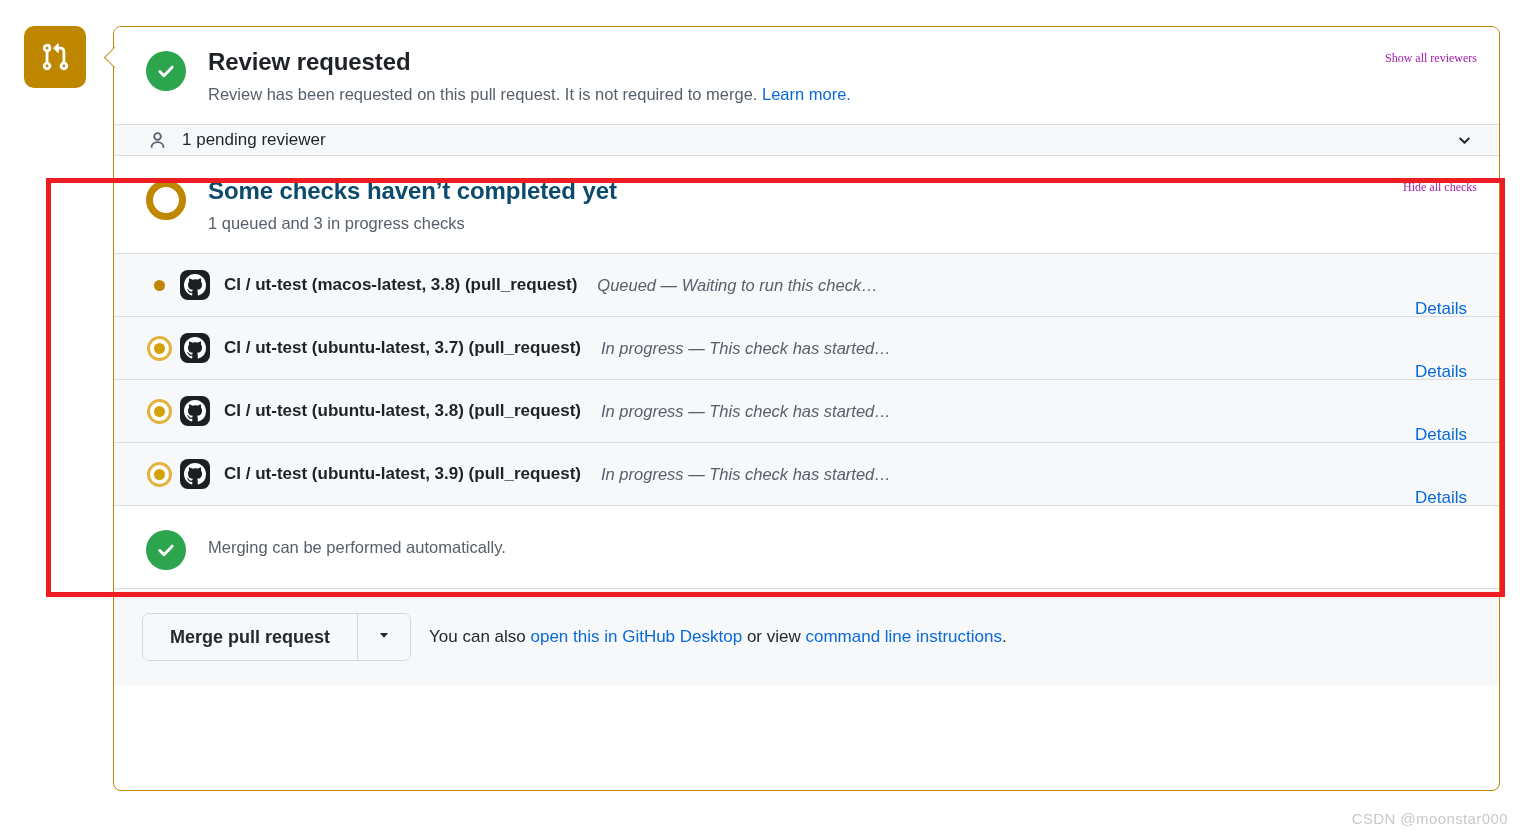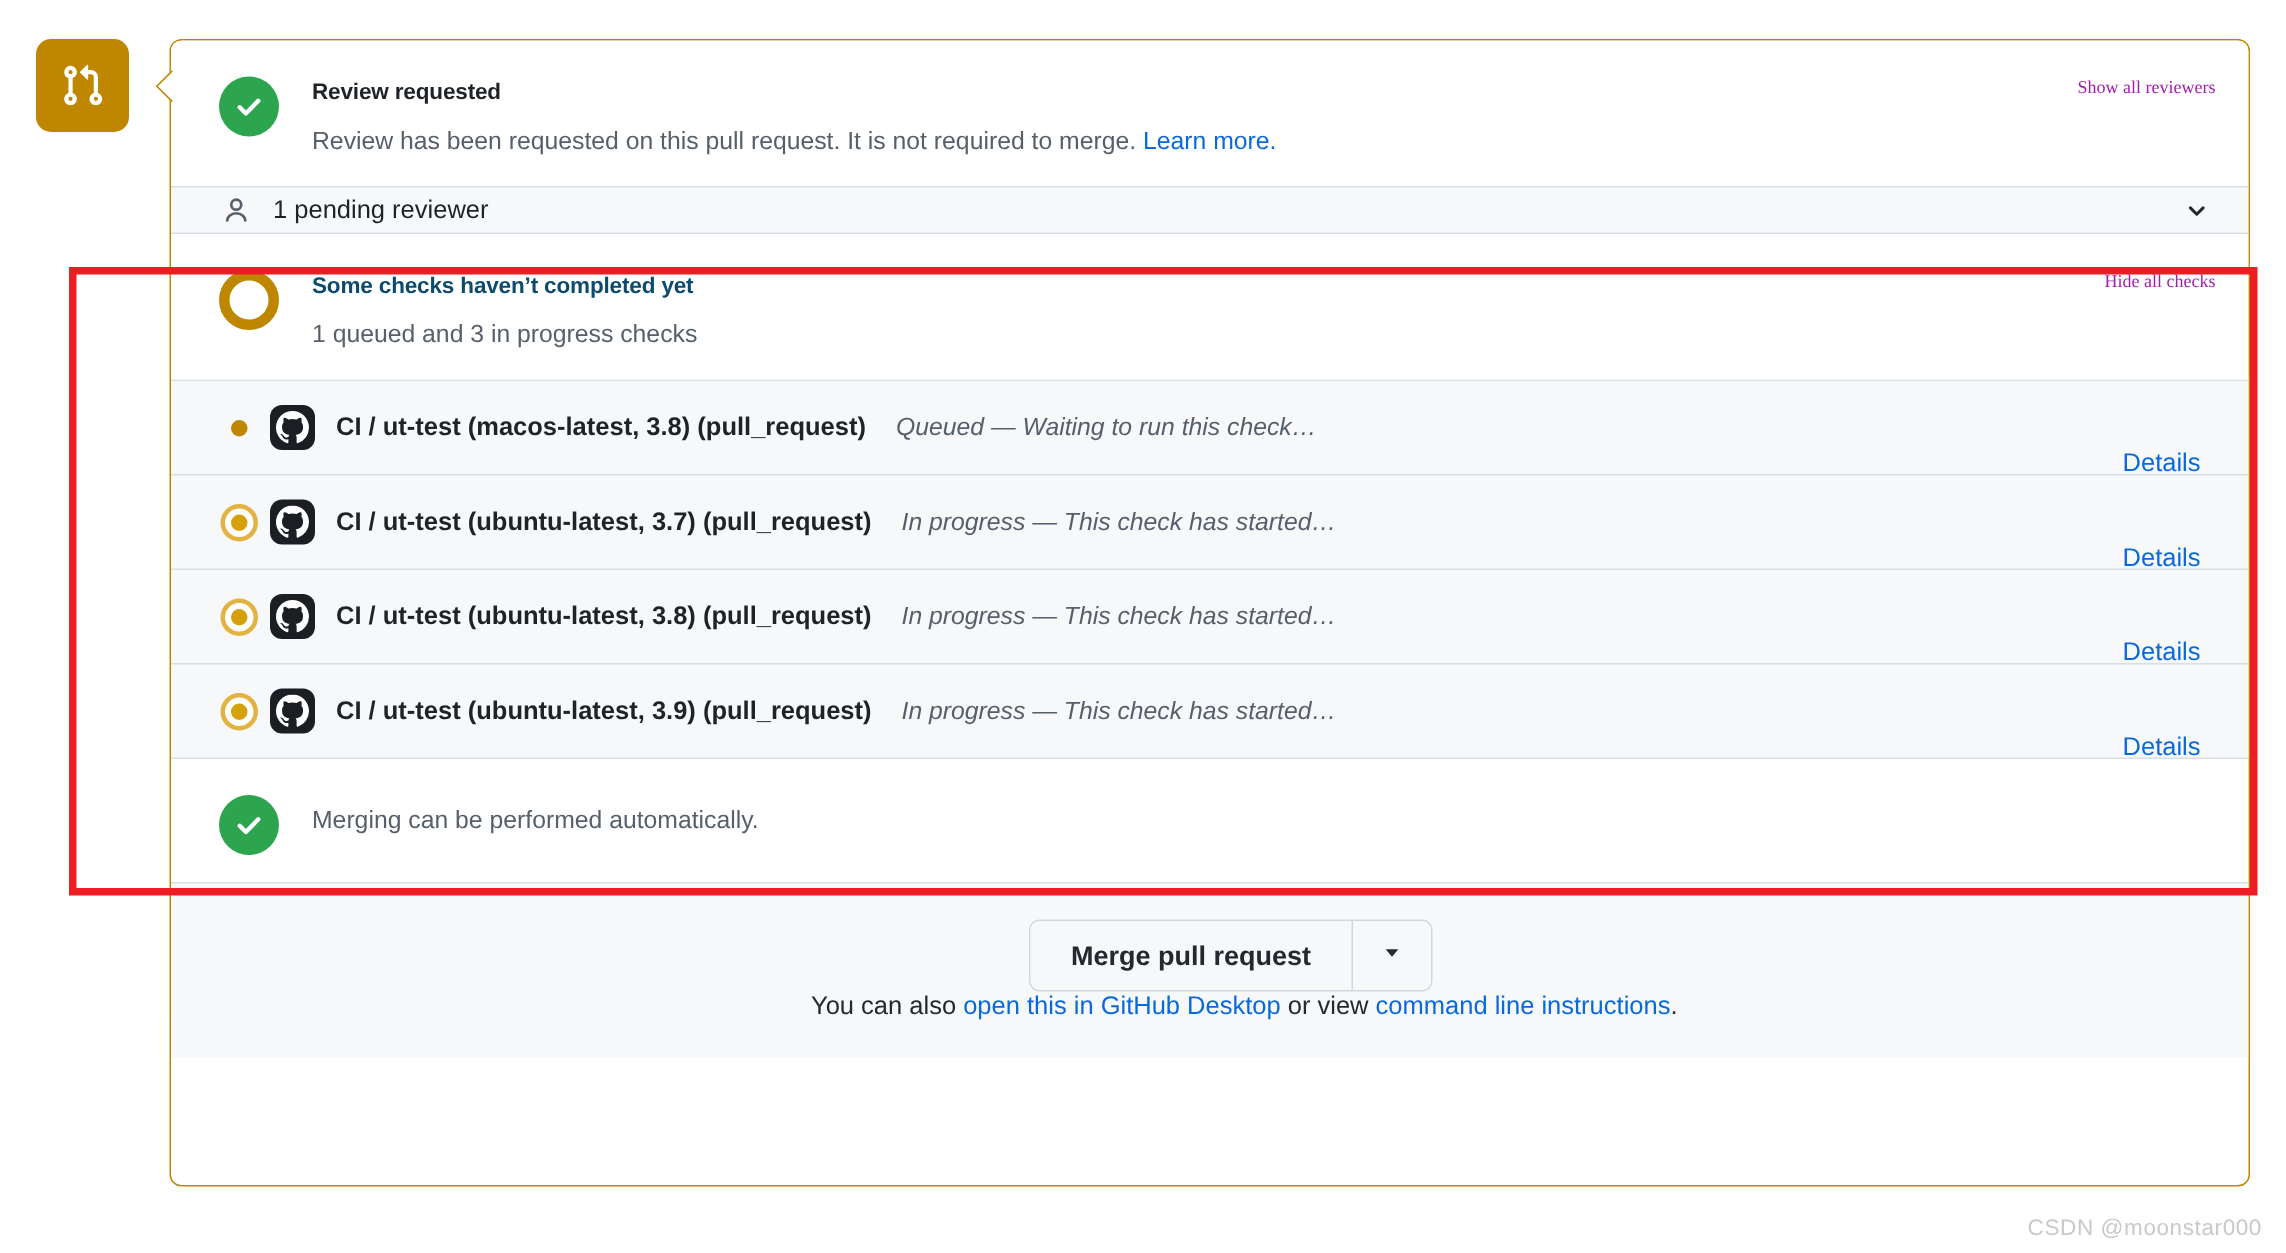--- a/index.html
+++ b/index.html
@@ -93,21 +93,21 @@
     justify-content: center;
     box-sizing: border-box;
   }
   .circle-icon.success { background: #2da44e; }
   .circle-icon.pending {
     background: transparent;
     border: 7px solid #bf8700;
   }
   .status-body { flex: 1 1 auto; padding-top: 0; }
   .status-title {
-    font-size: 15px;
+    font-size: 24px;
     font-weight: bold;
     line-height: 26px;
     letter-spacing: -0.1px;
   }
   .status-title.success-title { color: #1f2328; }
   .status-title.pending-title { color: #0c4a6e; }
   .status-desc {
     font-size: 16.5px;
     line-height: 24px;
     color: #57606a;
@@ -243,21 +243,20 @@
     margin-top: 48px;
   }
 
   
   .merge-footer {
     background: #f6f8fa;
     border-top: 1px solid #d8dee4;
     padding: 24px 0 24px 28px;
     display: flex;
     align-items: center;
-    flex-direction: column;
   }
   .btn-group {
     display: flex;
     align-items: stretch;
     height: 48px;
     border: 1px solid #d0d7de;
     border-radius: 7px;
     background: #f6f8fa;
     overflow: hidden;
     box-sizing: border-box;

